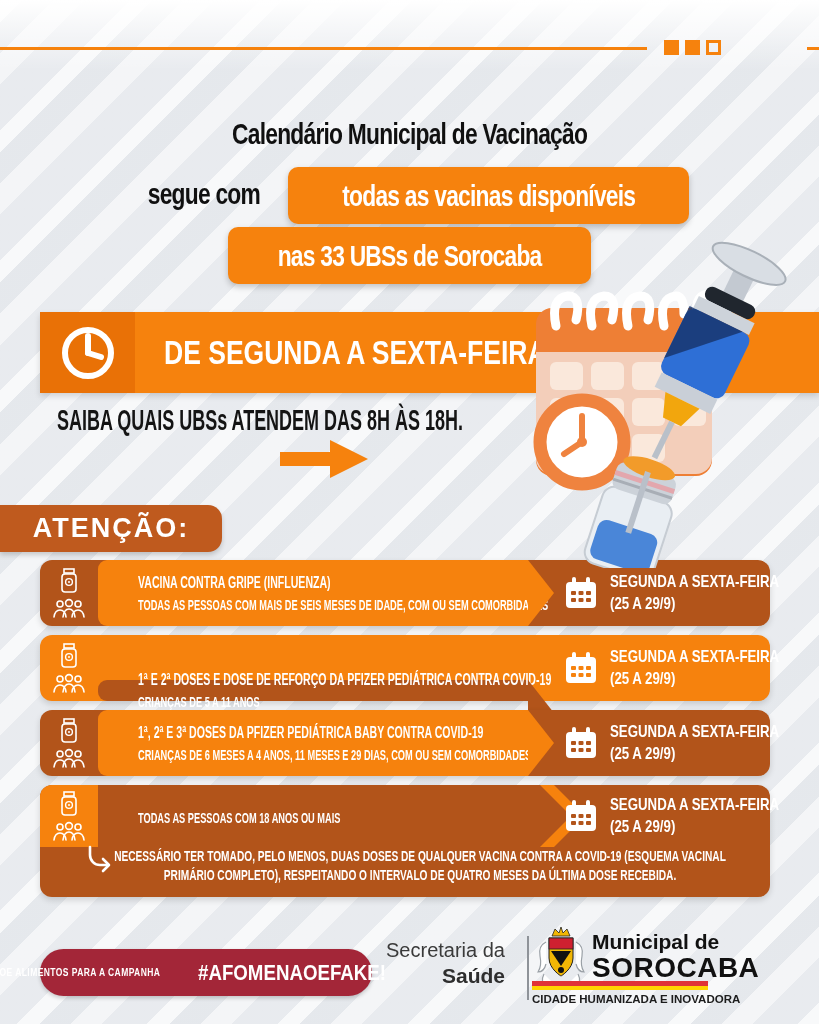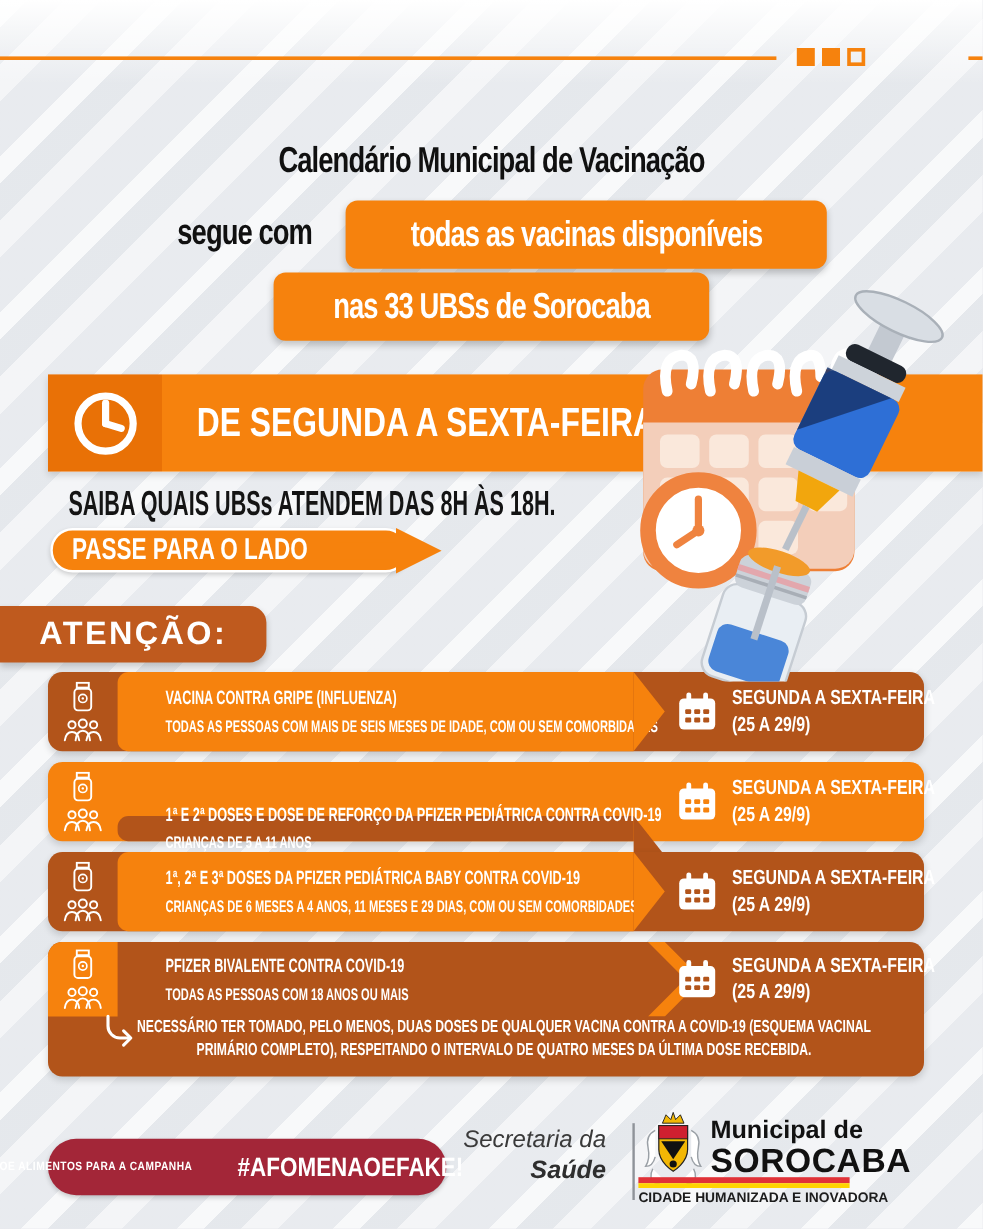--- a/index.html
+++ b/index.html
@@ -93,21 +93,21 @@
     font-size:14.5px;line-height:19px;font-weight:bold;padding:2px 30px 0 60px;}
   .note-arrow{position:absolute;left:46px;top:60px;}
 
   
   .pill-red{position:absolute;left:40px;top:949px;width:332px;height:47px;background:#a32638;
     border-radius:24px;display:flex;align-items:center;justify-content:center;gap:8px;color:#fff;
     box-shadow:0 2px 4px rgba(0,0,0,.2);}
   .pill-small{font-size:10px;font-weight:bold;letter-spacing:.5px;}
   .pill-big{font-size:22px;}
   .secretaria{position:absolute;left:305px;top:938px;width:200px;text-align:right;color:#3a3a3a;
-    font-style:italic;font-size:20px;line-height:25px;}
+    font-size:20px;line-height:25px;}
   .secretaria .bold{font-weight:bold;font-size:21px;color:#2e2e2e;}
   .v-div{position:absolute;left:527px;top:936px;width:2px;height:64px;background:#8f9399;}
   .crest{position:absolute;left:536px;top:926px;}
   .logo-text{position:absolute;left:592px;top:930px;color:#111;}
   .logo-l1{font-size:21px;font-weight:bold;line-height:24px;}
   .logo-l2{font-size:28px;font-weight:bold;letter-spacing:.5px;line-height:28px;}
   .stripes{position:absolute;left:532px;top:981px;width:176px;height:9px;}
   .stripes .red{height:5px;background:#e03238;}
   .stripes .yellow{height:4px;background:#ffd400;}
   .tagline{position:absolute;left:532px;top:993px;font-size:11.5px;font-weight:bold;color:#1c1c1c;}
@@ -150,23 +150,20 @@
         <line x1="29" y1="29" x2="42" y2="33" stroke="#fff" stroke-width="6" stroke-linecap="round"></line>
       </svg>
     </div>
     <div class="banner-bar">
       <span class="cond cx78">DE SEGUNDA A SEXTA-FEIRA</span>
     </div>
   </div>
 
   <div class="saiba">
     <span class="cond cx62">SAIBA QUAIS UBSs ATENDEM DAS 8H ÀS 18H.</span>
-  </div>
-  <div class="cta">
-    <span class="cond cx75">PASSE PARA O LADO</span>
   </div>
   <svg class="cta-arrow" width="95" height="42" viewBox="0 0 95 42">
     <polygon points="2,14 52,14 52,2 90,21 52,40 52,28 2,28" fill="#f6820d"></polygon>
   </svg>
 
   <svg class="illus" width="318" height="338" viewBox="0 0 318 338">
 
     <g>
       <rect x="38" y="78" width="176" height="168" rx="16" fill="#ee7f35"></rect>
       <path d="M38 122 h176 v106 a16 16 0 0 1 -16 16 h-144 a16 16 0 0 1 -16 -16 z" fill="#f3ceba"></path>
@@ -372,21 +369,20 @@
           <circle cx="8" cy="7" r="3"></circle>
             <circle cx="17" c6="6" cy="6" r="3.4"></circle>
             <circle cx="26" cy="7" r="3"></circle>
           <path d="M2 20 q1 -7 6 -7 q5 0 6 7"></path>
             <path d="M11 20 q1 -8 6 -8 q5 0 6 8"></path>
             <path d="M20 20 q1 -7 6 -7 q5 0 6 7"></path>
         </g>
       </svg>
     </div>
     <div class="row-main">
-      <div class="row-title"><span class="cond cx66">PFIZER BIVALENTE CONTRA COVID-19</span></div>
       <div class="row-sub"><span class="cond cx66">TODAS AS PESSOAS COM 18 ANOS OU MAIS</span></div>
     </div>
     <svg class="chev-band" width="46" height="62" viewBox="0 0 46 62">
       <polygon points="0,0 14,0 45,31 14,62 0,62 31,31" fill="#f6820d"></polygon>
     </svg>
     <div class="row-sched">
       <svg width="34" height="34" viewBox="0 0 34 34">
         <rect x="2" y="6" width="30" height="26" rx="4" fill="#fff"></rect>
         <rect x="8" y="1" width="4" height="8" rx="2" fill="#fff"></rect>
           <rect x="22" y="1" width="4" height="8" rx="2" fill="#fff"></rect>

